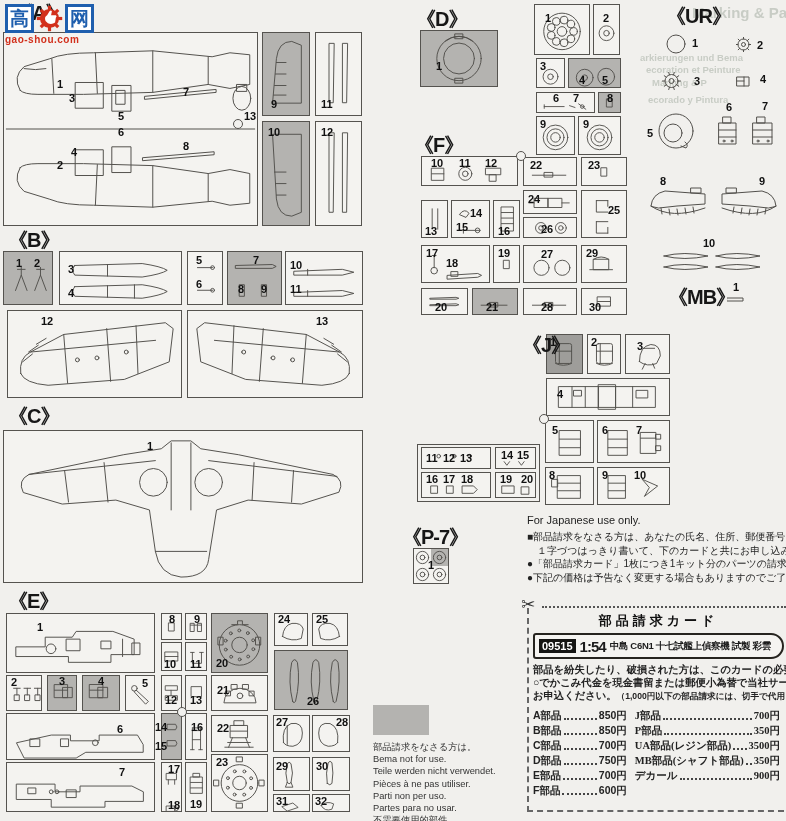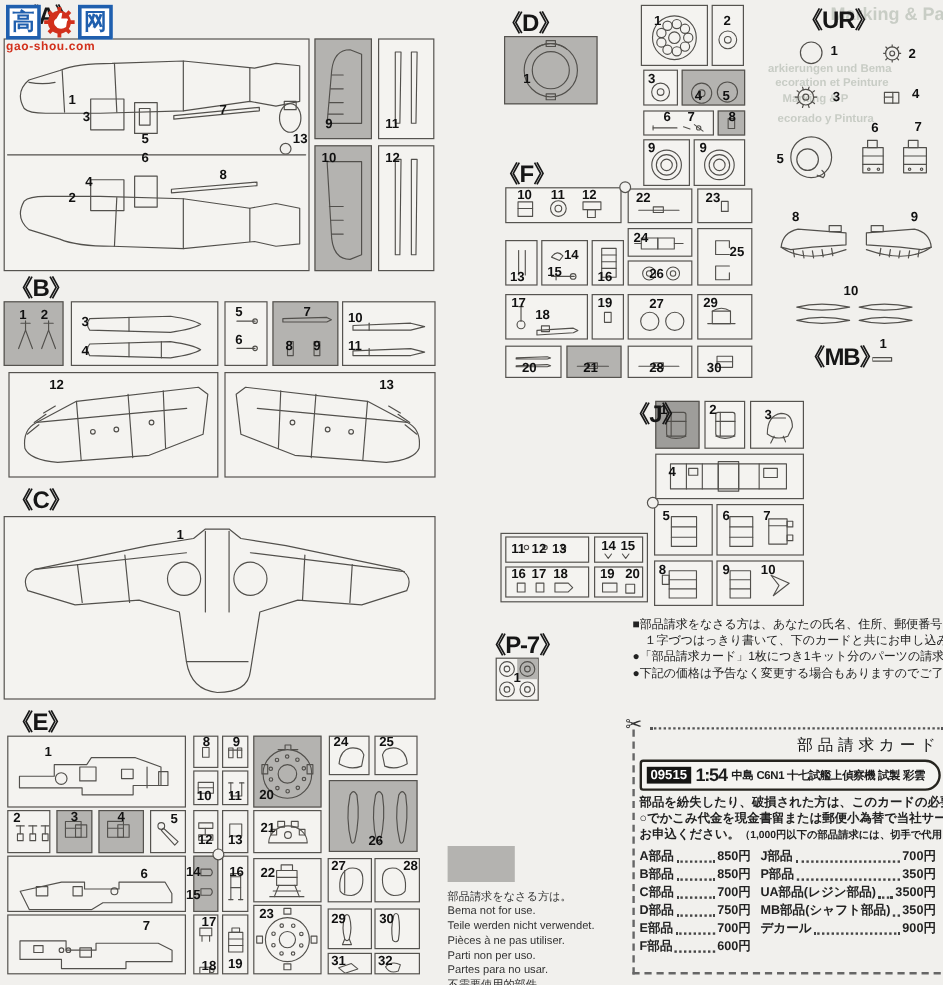--- a/index.html
+++ b/index.html
@@ -24,31 +24,31 @@
   .wm-domain{margin-top:1px;color:#d2301c;font-weight:700;font-size:10px;letter-spacing:.5px;}
   
   .notice{position:absolute;left:527px;top:514px;width:259px;z-index:3;}
   .notice-en{font-size:11px;color:#222;margin-bottom:4px;}
   .notice-line{font-size:10px;line-height:13.6px;color:#222;white-space:nowrap;}
   .scissors{position:absolute;left:521px;top:594px;font-size:17px;color:#333;z-index:4;}
   .cutline-top{position:absolute;left:542px;top:606px;width:244px;border-top:2px dotted #555;z-index:3;}
   
   .card{position:absolute;left:527px;top:608px;width:257px;height:204px;border-left:2px dashed #666;
         border-bottom:2px dashed #666;padding:4px 0 0 4px;box-sizing:border-box;z-index:3;}
-  .card-title{text-align:right;font-weight:400;font-size:13px;letter-spacing:4px;color:#111;}
+  .card-title{text-align:center;font-weight:700;font-size:13px;letter-spacing:4px;color:#111;}
   .kit-bar{margin-top:3px;border:2px solid #26241f;border-radius:3px 13px 13px 3px;background:#f5f4f1;
            display:flex;align-items:center;gap:4px;padding:2px 4px;height:18px;}
   .kit-no{background:#151513;color:#fff;font-weight:700;font-size:11px;padding:1px 3px;line-height:12px;}
   .kit-scale{font-weight:700;font-size:15px;letter-spacing:-1px;}
   .kit-name{font-weight:700;font-size:9.5px;letter-spacing:-.3px;white-space:nowrap;}
   .card-body{margin-top:4px;}
   .body-line{font-size:10.3px;line-height:13px;font-weight:600;color:#222;white-space:nowrap;}
   .body-note{font-size:8.6px;font-weight:600;}
   .price-cols{display:flex;margin-top:5px;gap:8px;}
-  .pcol-l{width:112px;} .pcol-r{flex:1;margin-right:4px;}
+  .pcol-l{width:112px;} .pcol-r{flex:1;margin-right:4px;font-family:Liberation Serif, serif;}
   .prow{display:flex;align-items:flex-end;font-weight:700;font-size:10.5px;line-height:15px;color:#222;}
   .pname{white-space:nowrap;}
   .leader{flex:1;border-bottom:2px dotted #444;margin:0 2px 3px 2px;min-width:6px;}
   .pval{white-space:nowrap;}
   .card-footer{display:flex;justify-content:space-between;margin-top:7px;font-size:11px;color:#222;padding-right:4px;}
   .foot-left{margin-left:-10px;}
   .artno b{font-size:11.5px;}
   
   .nfu{position:absolute;left:373px;top:705px;z-index:3;}
   .nfu-swatch{width:56px;height:30px;background:#b4b3b0;margin-bottom:6px;}
@@ -77,20 +77,21 @@
             </g>
           <path d="M12,20 q-2,-5 2,-7 l3,-5 q2,-2 3,0 l-1,5 h6 q2,1 0,3 l-1,6 q-4,3 -9,1 Z" fill="#fff" stroke="none"></path>
         </svg>
       </div>
       <div class="wm-box">网</div>
     </div>
     <div class="wm-domain">gao-shou.com</div>
   </div>
 
   <div class="notice">
+    <div class="notice-en">For Japanese use only.</div>
     <div id="notice-lines">
         <div class="notice-line">■部品請求をなさる方は、あなたの氏名、住所、郵便番号、電話番号を</div>
         <div class="notice-line">　１字づつはっきり書いて、下のカードと共にお申し込みください。</div>
         <div class="notice-line">●「部品請求カード」1枚につき1キット分のパーツの請求を受ける</div>
         <div class="notice-line">●下記の価格は予告なく変更する場合もありますのでご了承ください</div>
       </div>
   </div>
 
   <span class="scissors">✂</span>
   <div class="cutline-top"></div>

